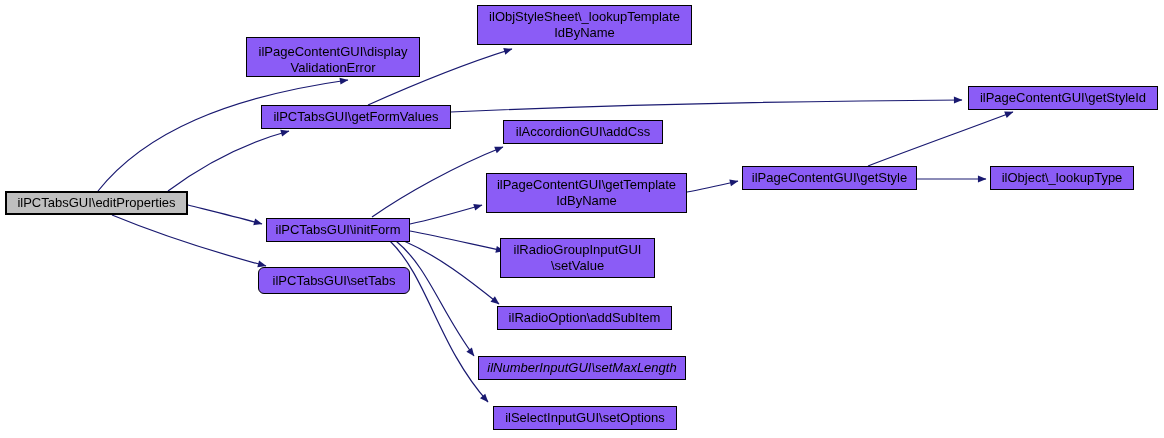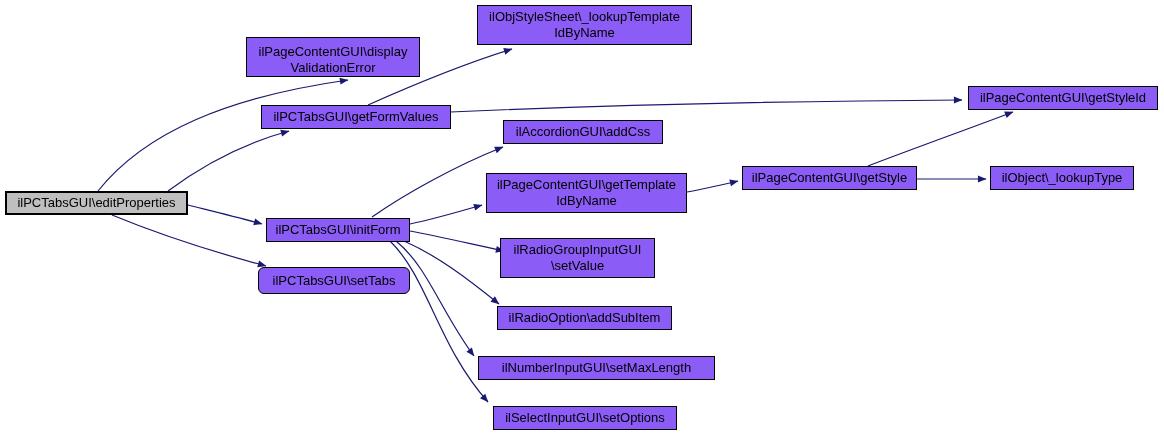--- a/index.html
+++ b/index.html
@@ -81,21 +81,21 @@
 
   <div class="node" style="left:500px;top:238px;width:155px;height:40px;">
     <span class="ln">ilRadioGroupInputGUI</span>
     <span class="ln">\setValue</span>
   </div>
 
   <div class="node" style="left:497px;top:306px;width:175px;height:24px;">
     <span class="ln">ilRadioOption\addSubItem</span>
   </div>
 
-  <div class="node" style="left:478px;top:356px;width:237px;height:24px;">
+  <div class="node" style="left:478px;top:356px;width:208px;height:24px;font-style:italic;">
     <span class="ln">ilNumberInputGUI\setMaxLength</span>
   </div>
 
   <div class="node" style="left:493px;top:406px;width:184px;height:24px;">
     <span class="ln">ilSelectInputGUI\setOptions</span>
   </div>
 
   <div class="node" style="left:742px;top:166px;width:175px;height:24px;">
     <span class="ln">ilPageContentGUI\getStyle</span>
   </div>

